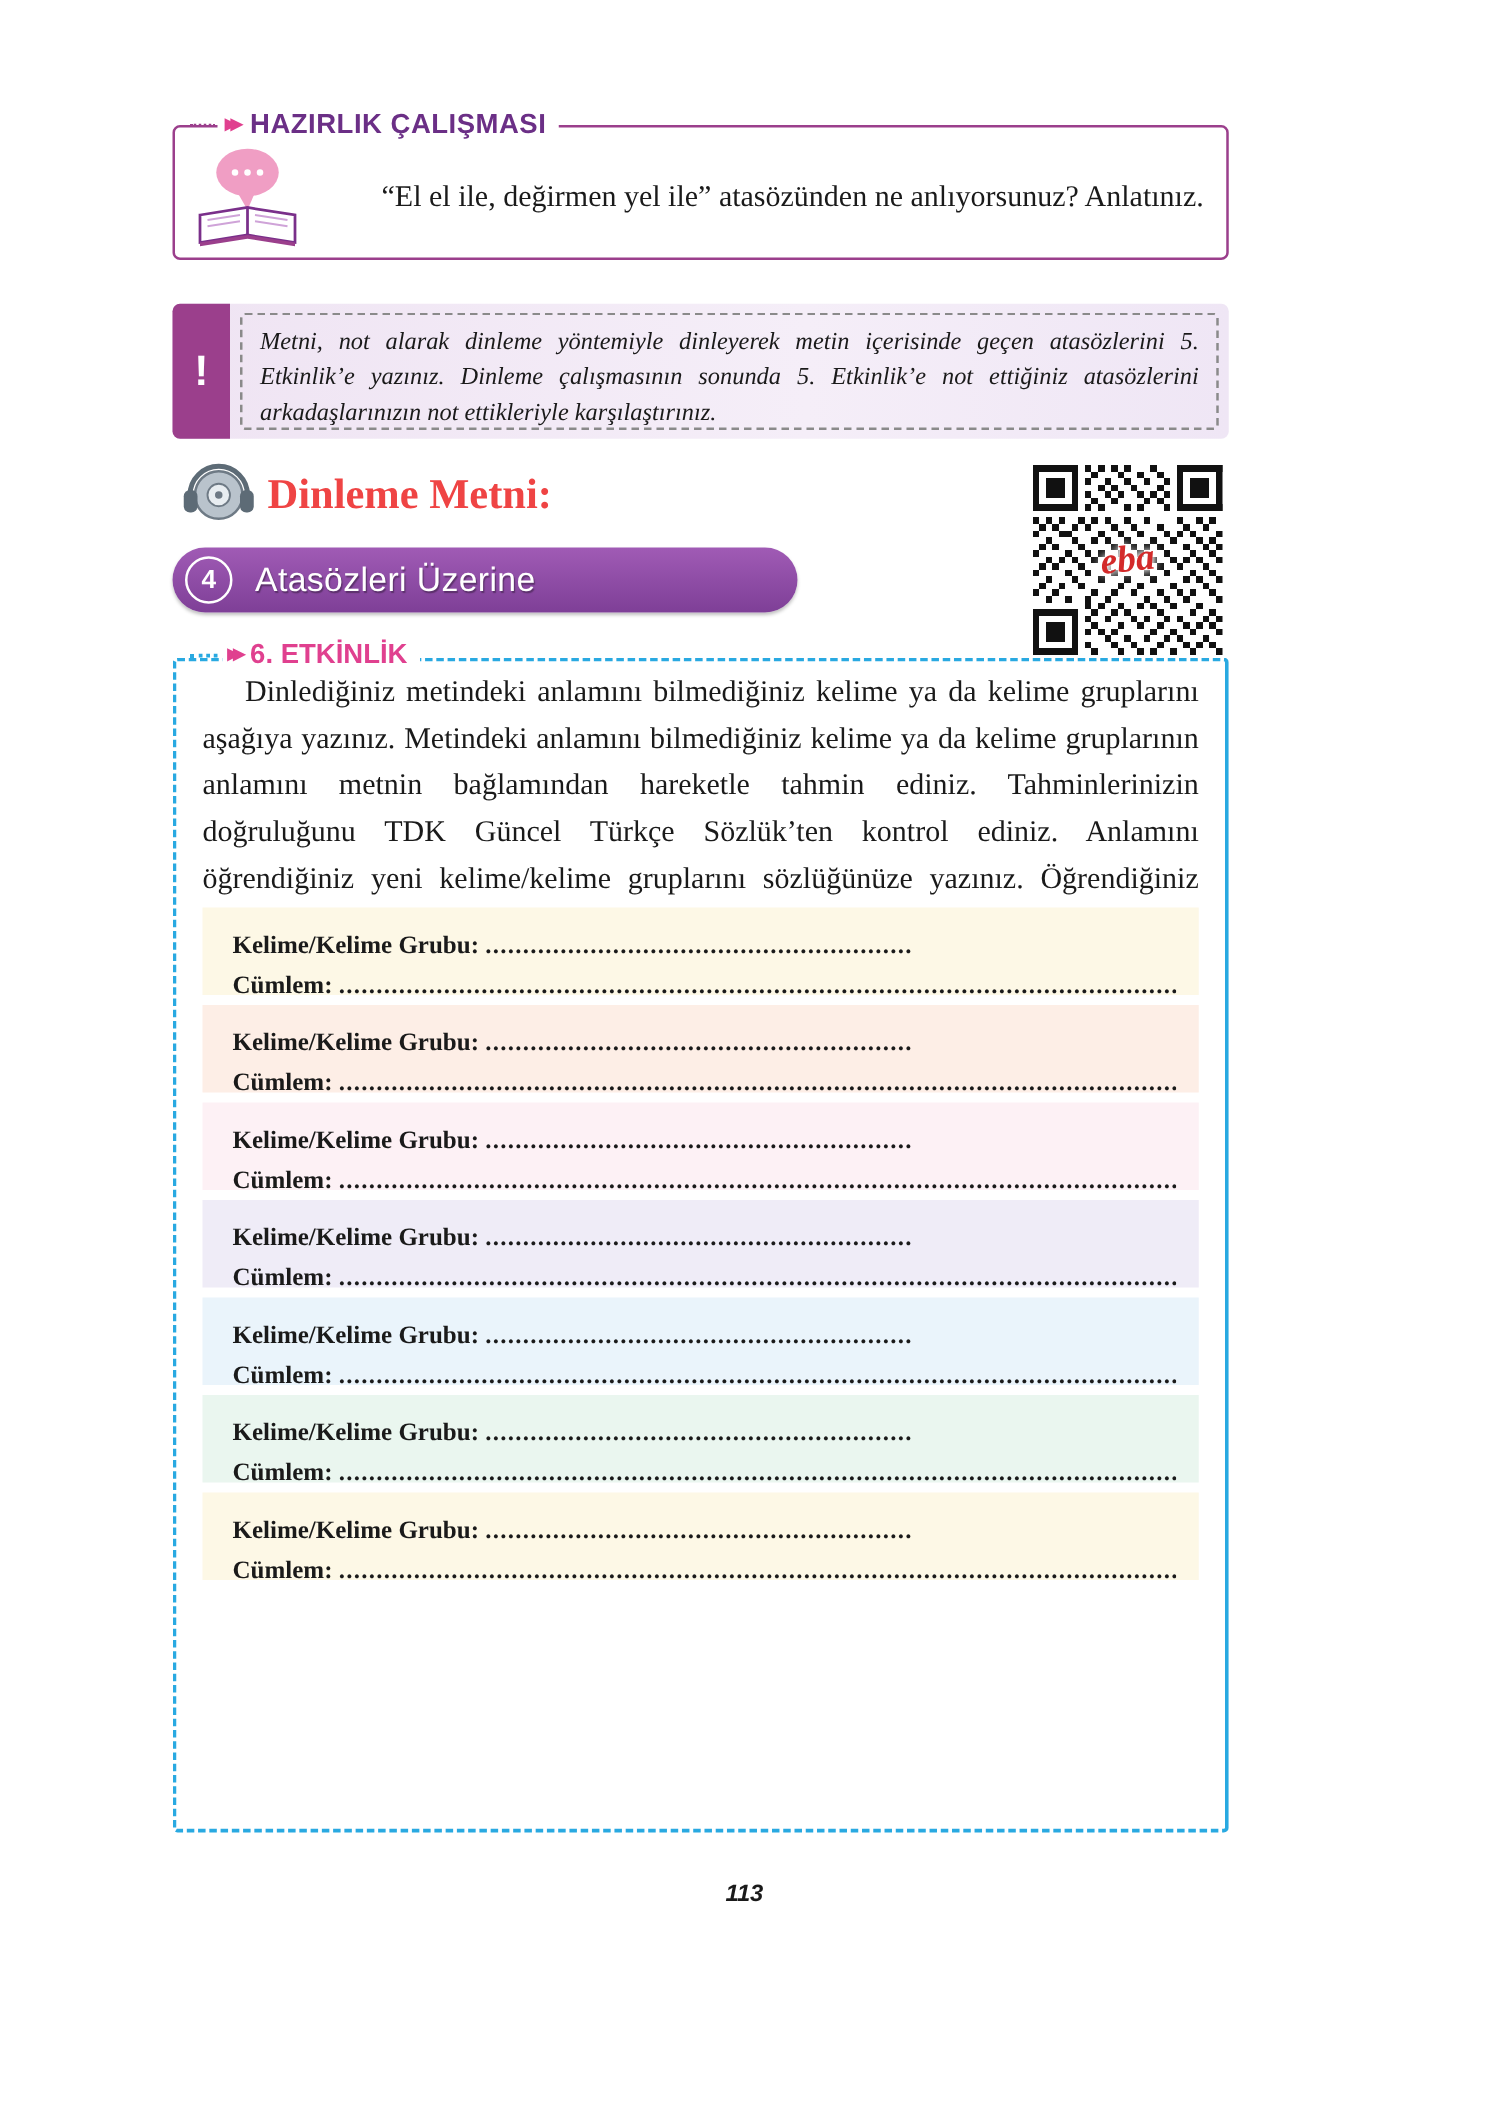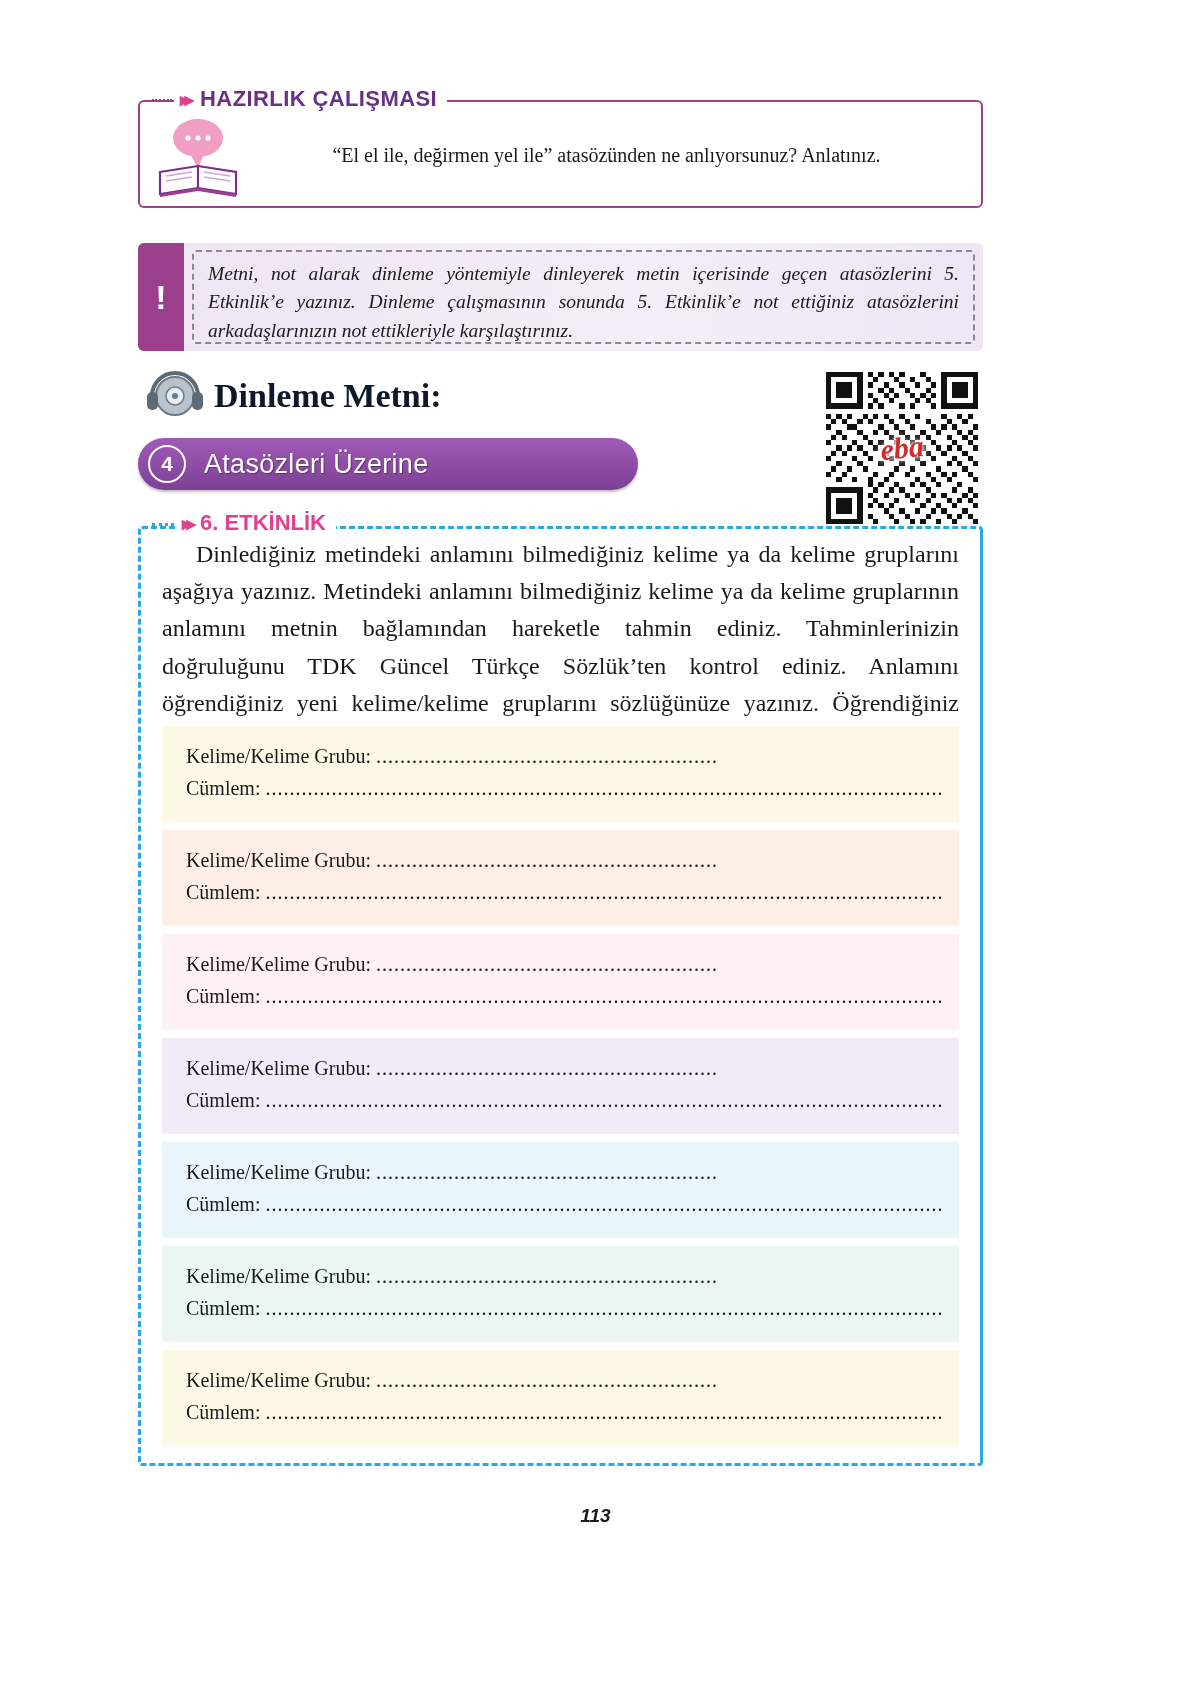--- a/index.html
+++ b/index.html
@@ -61,23 +61,23 @@
     margin-right: 5px;
   }
   .book-icon {
     position: absolute;
     left: 14px;
     top: 14px;
     width: 88px;
     height: 84px;
   }
   .prep-text {
-    font-size: 20px;
+    font-size: 24px;
     line-height: 1.5;
-    text-align: center;
+    text-align: right;
     padding-top: 22px;
   }
 
   
   .note-wrap {
     position: absolute;
     left: 138px;
     top: 243px;
     width: 845px;
     height: 108px;
@@ -116,21 +116,21 @@
     left: 146px;
     top: 370px;
     display: flex;
     align-items: center;
     gap: 10px;
   }
   .dinleme-title {
     font-family: "Liberation Serif", serif;
     font-weight: bold;
     font-size: 34px;
-    color: #0f172a;
+    color: #ef4444;
   }
   .headset {
     width: 58px;
     height: 52px;
     position: relative;
   }
 
   
   .pill {
     position: absolute;
@@ -243,25 +243,26 @@
   }
 
   
   .slots {
     position: absolute;
     left: 24px;
     right: 24px;
     top: 200px;
   }
   .slot {
-    height: 96px;
+    height: 70px;
     padding: 14px 18px 0 24px;
     margin-bottom: 8px;
     font-size: 20px;
     line-height: 1.6;
+    font-weight: bold;
   }
   .slot .line { white-space: nowrap; overflow: hidden; }
   .dotfill { letter-spacing: 1px; }
 
   
   .pageno {
     position: absolute;
     left: 0;
     right: 0;
     top: 1505px;

